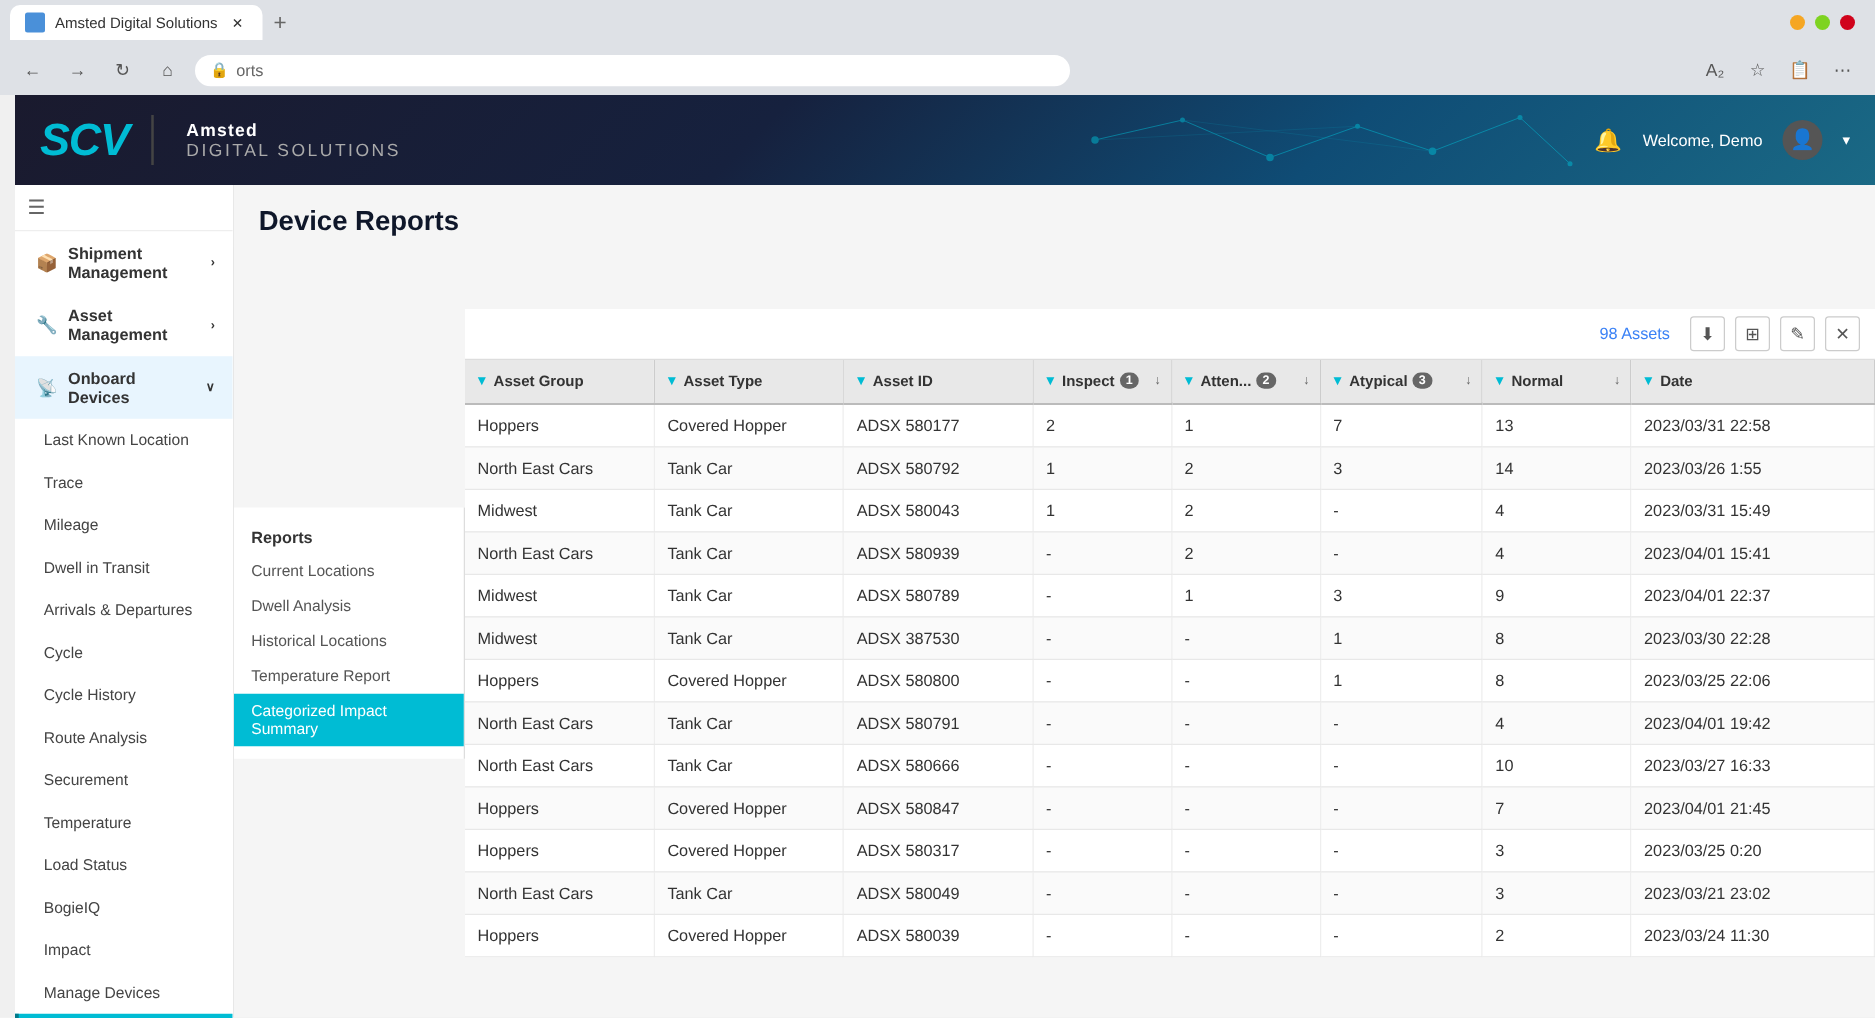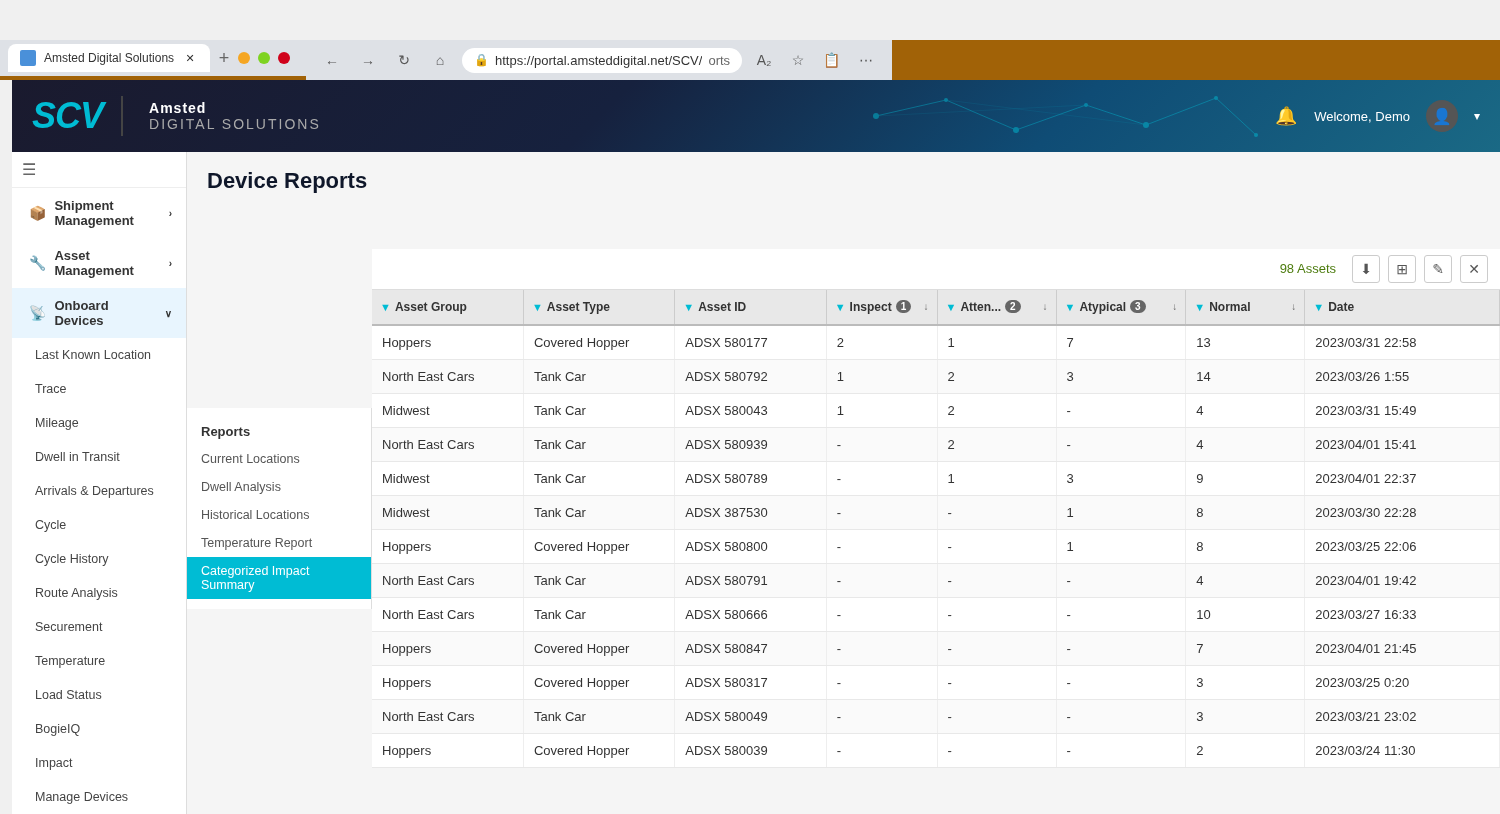--- a/index.html
+++ b/index.html
@@ -1,19 +1,19 @@
 <!DOCTYPE html>
 <html><head>
   <meta charset="utf-8">
   <style>
     * { box-sizing: border-box; margin: 0; padding: 0; }
     body { font-family: Arial, sans-serif; font-size: 13px; background: #f0f0f0; color: #333; display: flex; flex-direction: column; height: 100vh; overflow: hidden; }
 
     
-    .browser-chrome { background: #a16207; display: flex; flex-direction: row; margin-top: 40px; }
+    .browser-chrome { background: #a16207; display: flex; flex-direction: column; }
     .browser-titlebar { display: flex; align-items: center; padding: 4px 8px; background: #dee1e6; height: 36px; }
     .browser-tab { display: flex; align-items: center; background: #fff; border-radius: 8px 8px 0 0; padding: 6px 12px; font-size: 12px; gap: 8px; min-width: 180px; }
     .browser-tab-icon { width: 16px; height: 16px; background: #4a90d9; border-radius: 2px; }
     .browser-tab-close { width: 16px; height: 16px; display: flex; align-items: center; justify-content: center; border-radius: 50%; cursor: pointer; font-size: 11px; }
     .browser-tab-new { width: 28px; height: 28px; display: flex; align-items: center; justify-content: center; font-size: 18px; cursor: pointer; color: #666; }
     .browser-addressbar { display: flex; align-items: center; padding: 4px 12px; gap: 8px; background: #dee1e6; height: 40px; }
     .browser-nav-btn { width: 28px; height: 28px; display: flex; align-items: center; justify-content: center; cursor: pointer; border-radius: 50%; color: #555; font-size: 14px; }
     .browser-url { flex: 1; background: #fff; border-radius: 16px; padding: 5px 12px; font-size: 13px; color: #333; display: flex; align-items: center; gap: 6px; max-width: 700px; }
     .browser-url-lock { color: #555; font-size: 12px; }
     .browser-url-text { flex: 1; overflow: hidden; text-overflow: ellipsis; white-space: nowrap; }
@@ -60,21 +60,21 @@
     
     .reports-layout { display: flex; flex: 1; overflow: hidden; align-items: center; }
     .reports-sidebar { width: 185px; background: #fff; border-right: 1px solid #ddd; padding: 10px 0; flex-shrink: 0; }
     .reports-sidebar-header { padding: 6px 14px; font-weight: 600; font-size: 13px; color: #333; }
     .reports-sidebar-item { padding: 7px 14px; font-size: 12.5px; color: #555; cursor: pointer; }
     .reports-sidebar-item.active { background: #00bcd4; color: white; }
 
     
     .table-area { flex: 1; display: flex; flex-direction: column; overflow: hidden; }
     .table-toolbar { display: flex; align-items: center; justify-content: flex-end; padding: 6px 12px; background: #fff; border-bottom: 1px solid #ddd; gap: 8px; }
-    .asset-count { font-size: 13px; color: #4d7c0f; margin-right: 8px; }
+    .asset-count { font-size: 13px; color: #3b82f6; margin-right: 8px; }
     .toolbar-btn { width: 28px; height: 28px; display: flex; align-items: center; justify-content: center; cursor: pointer; border: 1px solid #ccc; border-radius: 3px; background: white; font-size: 14px; color: #555; }
 
     .table-container { flex: 1; overflow-y: auto; overflow-x: hidden; }
     table { width: 100%; border-collapse: collapse; background: white; }
     thead { position: sticky; top: 0; z-index: 10; }
     thead tr { background: #e8e8e8; }
     th { padding: 10px 8px; text-align: left; font-size: 12px; font-weight: 600; color: #333; border-right: 1px solid #ccc; border-bottom: 2px solid #bbb; white-space: nowrap; }
     th .col-header { display: flex; align-items: center; gap: 4px; }
     th .filter-icon { color: #00bcd4; font-size: 11px; }
     th .sort-icon { color: #666; font-size: 10px; margin-left: auto; }
@@ -114,21 +114,20 @@
       <div style="width:12px;height:12px;background:#d0021b;border-radius:50%;"></div>
     </div>
   </div>
   <div class="browser-addressbar">
     <div class="browser-nav-btn">←</div>
     <div class="browser-nav-btn">→</div>
     <div class="browser-nav-btn">↻</div>
     <div class="browser-nav-btn">⌂</div>
     <div class="browser-url">
       <span class="browser-url-lock">🔒</span>
-      <span class="browser-url-text">https://portal.amsteddigital.net/SCV/</span>
       <span style="color:#666;">orts</span>
     </div>
     <div class="browser-actions">
       <div class="browser-action-btn">A₂</div>
       <div class="browser-action-btn">☆</div>
       <div class="browser-action-btn">📋</div>
       <div class="browser-action-btn">⋯</div>
     </div>
   </div>
 </div>

